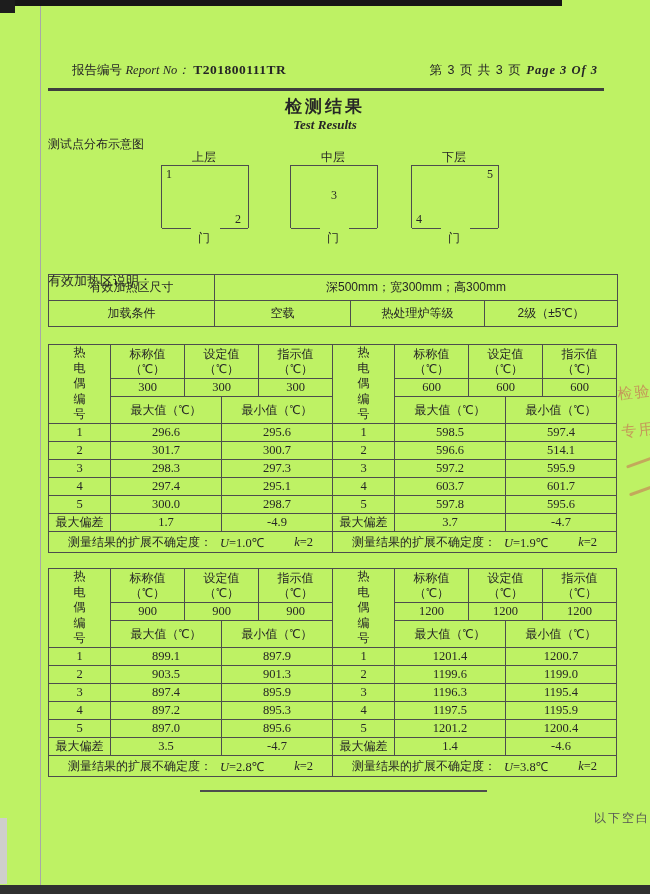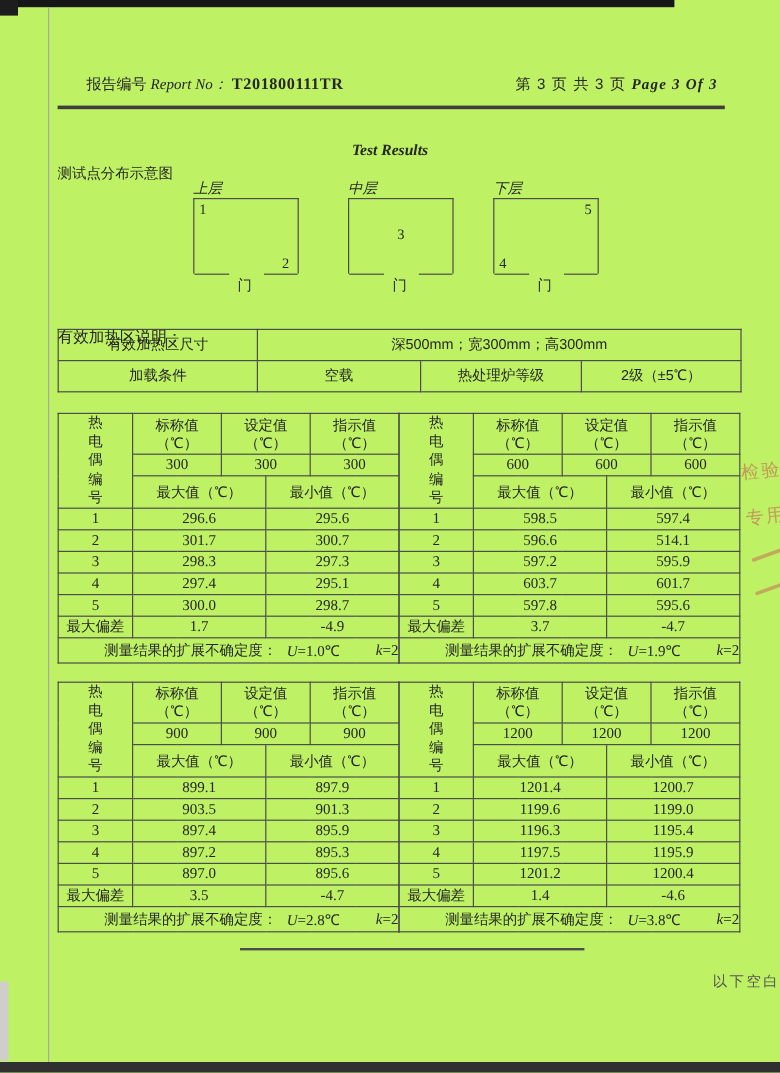--- a/index.html
+++ b/index.html
@@ -26,21 +26,21 @@
   .rule{position:absolute;left:48px;top:88px;width:556px;height:3px;background:#3e3e3e;}
 
   
   .title-zh{position:absolute;left:0;top:95px;width:650px;text-align:center;
     font-size:17px;font-weight:bold;letter-spacing:3px;}
   .title-en{position:absolute;left:0;top:117px;width:650px;text-align:center;
     font-family:"Liberation Serif",serif;font-style:italic;font-weight:bold;font-size:13px;}
 
   
   .diag-caption{position:absolute;left:48px;top:136px;font-size:12px;}
-  .layer-label{position:absolute;top:149px;width:86px;text-align:left;font-size:12px;font-style:italic;}
+  .layer-label{position:absolute;top:149px;width:86px;text-align:center;font-size:12px;}
   .layer-box{position:absolute;top:165px;width:86px;height:62px;
     border:1px solid #4d4d4d;border-bottom:none;}
   .door-seg{position:absolute;bottom:-1px;height:1px;background:#4d4d4d;}
   .door-l{left:0;width:34%;}
   .door-r{right:0;width:32%;}
   .pt{position:absolute;font-family:"Liberation Serif",serif;font-size:12px;}
   .pt-tl{left:4px;top:1px;} .pt-br{right:7px;bottom:1px;}
   .pt-c{left:0;right:0;top:22px;text-align:center;}
   .pt-bl{left:4px;bottom:1px;} .pt-tr{right:5px;top:1px;}
   .door-label{position:absolute;top:230px;width:86px;text-align:center;font-size:12px;}
@@ -58,21 +58,21 @@
   .mwrap{position:absolute;left:48px;display:flex;}
   .mwrap-1{top:344px;}
   .mwrap-2{top:568px;}
   .mtable{width:285px;}
   .mtable + .mtable{margin-left:-1px;}
   .r-hdr1{height:34px;} .r-hdr2{height:18px;} .r-hdr3{height:27px;}
   .r-data{height:18px;} .r-unc{height:21px;}
   .ws{white-space:pre-line;line-height:1.25;}
   .vcell{white-space:pre-line;line-height:15.5px;font-size:12px;}
   .num{font-family:"Liberation Serif",serif;font-size:12.5px;}
-  .unc-cell{display:flex;align-items:center;justify-content:flex-end;gap:8px;
+  .unc-cell{display:flex;align-items:center;justify-content:center;gap:8px;
     font-size:12px;white-space:nowrap;}
   .unc-cell .gap{width:14px;}
 
   
   .end-line{position:absolute;left:200px;top:790px;width:287px;height:2px;background:#4d4d4d;}
   .blank-note{position:absolute;left:0;top:810px;width:650px;text-align:right;
     font-size:12px;letter-spacing:2px;color:#555;}
 
   
   .stamp{position:absolute;left:620px;top:383px;width:40px;height:125px;
@@ -101,20 +101,21 @@
       <span class="serif it">Report No：</span>
       <span class="report-no">T201800111TR</span>
     </span>
     <span class="right">
       <span>第 3 页 共 3 页</span>
       <span class="serif it b">Page 3 Of 3</span>
     </span>
   </div>
   <div class="rule"></div>
 
+  <div class="title-zh">检测结果</div>
   <div class="title-en">Test Results</div>
 
   <div class="diag-caption">测试点分布示意图</div>
 
   <div class="layer-label" style="left:161px;">上层</div>
   <div class="layer-box" style="left:161px;">
     <span class="pt pt-tl">1</span>
     <span class="pt pt-br">2</span>
     <div class="door-seg door-l"></div>
     <div class="door-seg door-r"></div>

